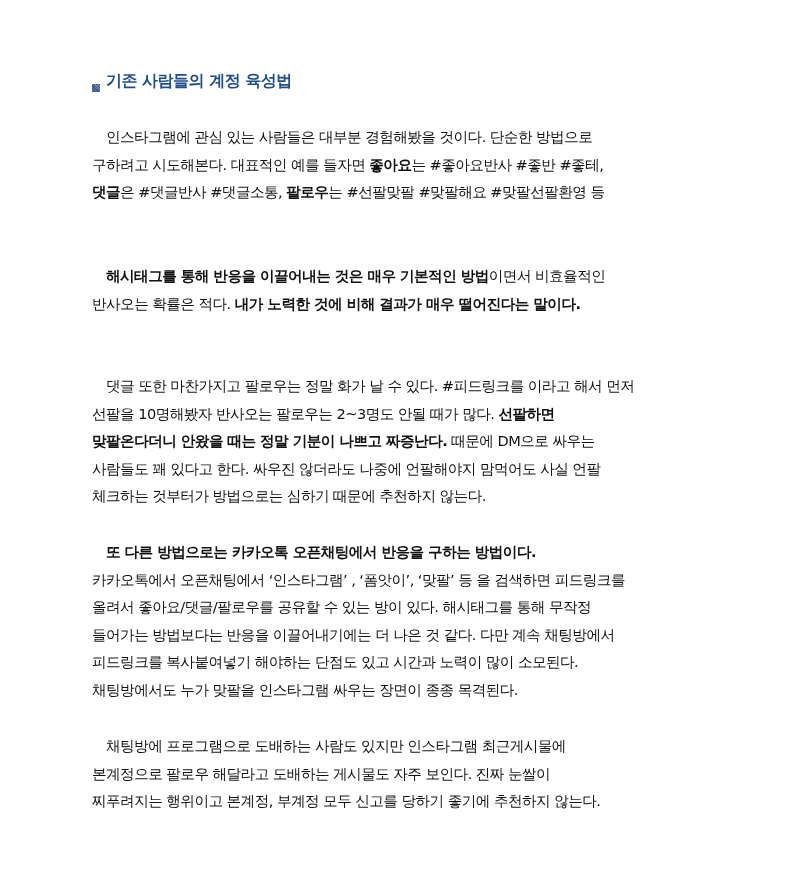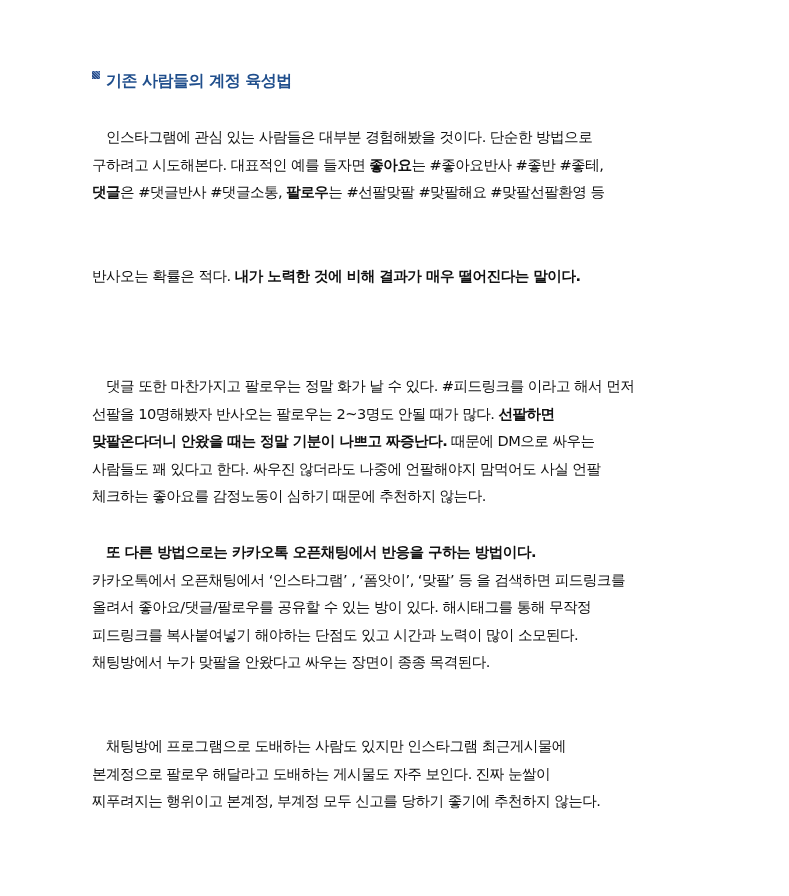--- a/index.html
+++ b/index.html
@@ -1,18 +1,18 @@
 <!DOCTYPE html>
 <html><head>
   <meta charset="utf-8">
   <style>
     html, body { margin: 0; padding: 0; background: #ffffff; }
     body { width: 789px; height: 896px; position: relative; overflow: hidden;
       font-family: "DejaVu Sans", "Liberation Sans", sans-serif; color: #111; }
-    .heading { position: absolute; left: 92px; top: 71px; display: flex; align-items: flex-start;
+    .heading { position: absolute; left: 92px; top: 71px; display: flex; align-items: flex-end;
       font-size: 16px; font-weight: bold; color: #1f4e8c; letter-spacing: -0.5px; }
     .bullet { width: 8px; height: 8px; background: #3a5f9a; margin-right: 6px;
       background-image: repeating-linear-gradient(45deg, #2d4f88 0 1px, #6d8dc0 1px 2px); }
     .para { position: absolute; left: 92px; width: 620px; font-size: 14.6px; line-height: 27.5px;
       letter-spacing: -0.55px; white-space: nowrap; }
     .line { display: block; height: 27.5px; }
     .indent { padding-left: 14px; }
     b { font-weight: bold; }
   </style>
 </head>
@@ -22,33 +22,35 @@
   <span class="bullet"></span>
   <span>기존 사람들의 계정 육성법</span>
 </div>
 
 <div class="para" style="top:123px">
     <span class="line indent"><span>인스타그램에 관심 있는 사람들은 대부분 경험해봤을 것이다. 단순한 방법으로</span></span>
     <span class="line"><span>구하려고 시도해본다. 대표적인 예를 들자면 </span><b>좋아요</b><span>는 #좋아요반사 #좋반 #좋테,</span></span>
     <span class="line"><b>댓글</b><span>은 #댓글반사 #댓글소통, </span><b>팔로우</b><span>는 #선팔맞팔 #맞팔해요 #맞팔선팔환영 등</span></span>
   </div>
 <div class="para" style="top:262px">
+    <span class="line indent"><b>해시태그를 통해 반응을 이끌어내는 것은 매우 기본적인 방법</b><span>이면서 비효율적인</span></span>
     <span class="line"><span>반사오는 확률은 적다. </span><b>내가 노력한 것에 비해 결과가 매우 떨어진다는 말이다.</b></span>
   </div>
 <div class="para" style="top:372px">
     <span class="line indent"><span>댓글 또한 마찬가지고 팔로우는 정말 화가 날 수 있다. #피드링크를 이라고 해서 먼저</span></span>
     <span class="line"><span>선팔을 10명해봤자 반사오는 팔로우는 2~3명도 안될 때가 많다. </span><b>선팔하면</b></span>
     <span class="line"><b>맞팔온다더니 안왔을 때는 정말 기분이 나쁘고 짜증난다.</b><span> 때문에 DM으로 싸우는</span></span>
     <span class="line"><span>사람들도 꽤 있다고 한다. 싸우진 않더라도 나중에 언팔해야지 맘먹어도 사실 언팔</span></span>
-    <span class="line"><span>체크하는 좋아요를 감정노동이 심하기 때문에 추천하지 않는다.</span></span>
+    <span class="line"><span>체크하는 것부터가 방법으로는 심하기 때문에 추천하지 않는다.</span></span>
   </div>
 <div class="para" style="top:538px">
     <span class="line indent"><b>또 다른 방법으로는 카카오톡 오픈채팅에서 반응을 구하는 방법이다.</b></span>
     <span class="line"><span>카카오톡에서 오픈채팅에서 ‘인스타그램’ , ‘폼앗이’, ‘맞팔’ 등 을 검색하면 피드링크를</span></span>
     <span class="line"><span>올려서 좋아요/댓글/팔로우를 공유할 수 있는 방이 있다. 해시태그를 통해 무작정</span></span>
+    <span class="line"><span>들어가는 방법보다는 반응을 이끌어내기에는 더 나은 것 같다. 다만 계속 채팅방에서</span></span>
     <span class="line"><span>피드링크를 복사붙여넣기 해야하는 단점도 있고 시간과 노력이 많이 소모된다.</span></span>
-    <span class="line"><span>채팅방에서 누가 맞팔을 안왔다고 싸우는 장면이 종종 목격된다.</span></span>
+    <span class="line"><span>채팅방에서도 누가 맞팔을 인스타그램 싸우는 장면이 종종 목격된다.</span></span>
   </div>
 <div class="para" style="top:732px">
     <span class="line indent"><span>채팅방에 프로그램으로 도배하는 사람도 있지만 인스타그램 최근게시물에</span></span>
     <span class="line"><span>본계정으로 팔로우 해달라고 도배하는 게시물도 자주 보인다. 진짜 눈쌀이</span></span>
     <span class="line"><span>찌푸려지는 행위이고 본계정, 부계정 모두 신고를 당하기 좋기에 추천하지 않는다.</span></span>
   </div>
 
 </body></html>

